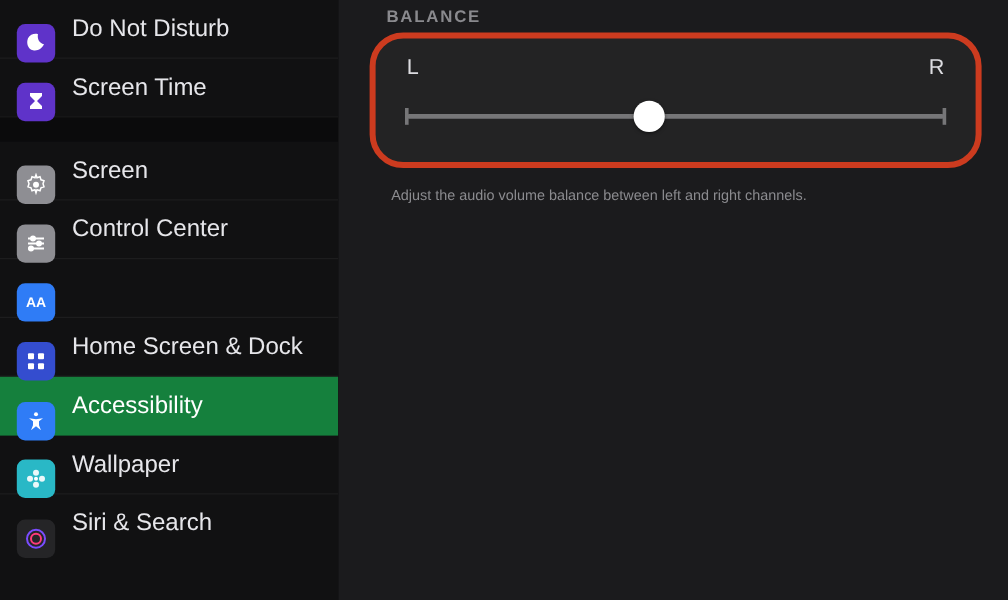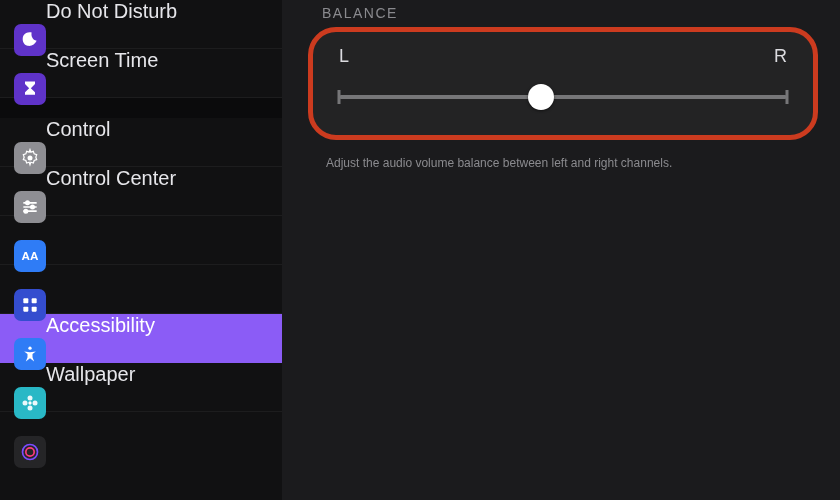--- a/index.html
+++ b/index.html
@@ -22,31 +22,33 @@
     box-sizing: border-box;
     height: 500px;
     overflow: hidden;
   }
   .spacer {
     height: 20px;
     background: #0b0b0c;
   }
   .sidebar-item {
     display: flex;
+    align-items: center;
+    gap: 14px;
     height: 49px;
     padding: 0 14px 0 14px;
     color: #e6e6ea;
     font-size: 20px;
     font-weight: 500;
     cursor: pointer;
     box-sizing: border-box;
     border-bottom: 1px solid rgba(255,255,255,0.05);
   }
   .sidebar-item.selected {
-    background: #8b5cf6;
+    background: #15803d;
     color: #fff;
     border-bottom: none;
   }
   .sidebar-item .icon-slot {
     width: 32px;
     height: 32px;
     border-radius: 7px;
     display: flex;
     align-items: center;
     justify-content: center;
@@ -60,21 +62,21 @@
   .detail {
     flex: 1;
     background: #1b1b1d;
     padding: 5px 22px 0 26px;
     box-sizing: border-box;
   }
   .section-title {
     color: #8a8a8e;
     font-size: 14px;
     letter-spacing: 1.5px;
-    font-weight: 400;
+    font-weight: 700;
     margin: 0 0 6px 14px;
   }
   .balance-card {
     position: relative;
     border: 5px solid #cc3b1f;
     border-radius: 28px;
     padding: 14px 26px 26px 26px;
     background: #232324;
     margin-top: 6px;
   }
@@ -151,21 +153,21 @@
 
   <div class="spacer"></div>
 
   <div class="sidebar-item">
     <span class="icon-slot" style="background:#8e8e93">
       <svg viewBox="0 0 24 24" fill="#fff">
           <circle cx="12" cy="12" r="3"></circle>
           <path d="M12 2l1 3 3-1 1 3 3 1-1 3 1 3-3 1-1 3-3-1-1 3-1-3-3 1-1-3-3-1 1-3-1-3 3-1 1-3 3 1 1-3z" fill="none" stroke="#fff" stroke-width="1.5"></path>
         </svg>
     </span>
-    <span class="label">Control</span>
+    <span class="label">Screen</span>
   </div>
 
   <div class="sidebar-item">
     <span class="icon-slot" style="background:#8e8e93">
       <svg viewBox="0 0 24 24" stroke="#fff" stroke-width="2" fill="none">
           <path d="M4 7h16M4 12h16M4 17h16"></path>
           <circle cx="9" cy="7" r="2" fill="#fff"></circle>
           <circle cx="15" cy="12" r="2" fill="#fff"></circle>
           <circle cx="7" cy="17" r="2" fill="#fff"></circle>
         </svg>
@@ -183,20 +185,21 @@
 
   <div class="sidebar-item">
     <span class="icon-slot" style="background:#344dcf">
       <svg viewBox="0 0 24 24" fill="#fff">
           <rect x="4" y="4" width="6" height="6" rx="1"></rect>
           <rect x="14" y="4" width="6" height="6" rx="1"></rect>
           <rect x="4" y="14" width="6" height="6" rx="1"></rect>
           <rect x="14" y="14" width="6" height="6" rx="1"></rect>
         </svg>
     </span>
+    <span class="label">Home Screen &amp; Dock</span>
   </div>
 
   <div class="sidebar-item selected">
     <span class="icon-slot" style="background:#2f7cf6">
       <svg viewBox="0 0 24 24" fill="#fff">
           <circle cx="12" cy="5" r="2"></circle>
           <path d="M5 9l7 1 7-1-4 3v4l2 5-5-4-5 4 2-5v-4z"></path>
         </svg>
     </span>
     <span class="label">Accessibility</span>
@@ -215,20 +218,21 @@
     <span class="label">Wallpaper</span>
   </div>
 
   <div class="sidebar-item" style="border-bottom:none">
     <span class="icon-slot" style="background:#252527">
       <svg viewBox="0 0 24 24">
           <circle cx="12" cy="12" r="9" fill="none" stroke="#7a4cff" stroke-width="2"></circle>
           <circle cx="12" cy="12" r="5" fill="none" stroke="#ff3b7b" stroke-width="2"></circle>
         </svg>
     </span>
+    <span class="label">Siri &amp; Search</span>
   </div>
 
 </div>
 
 <div class="detail">
   <div class="section-title">BALANCE</div>
 
   <div class="balance-card">
     <div class="balance-labels">
       <span>L</span>

